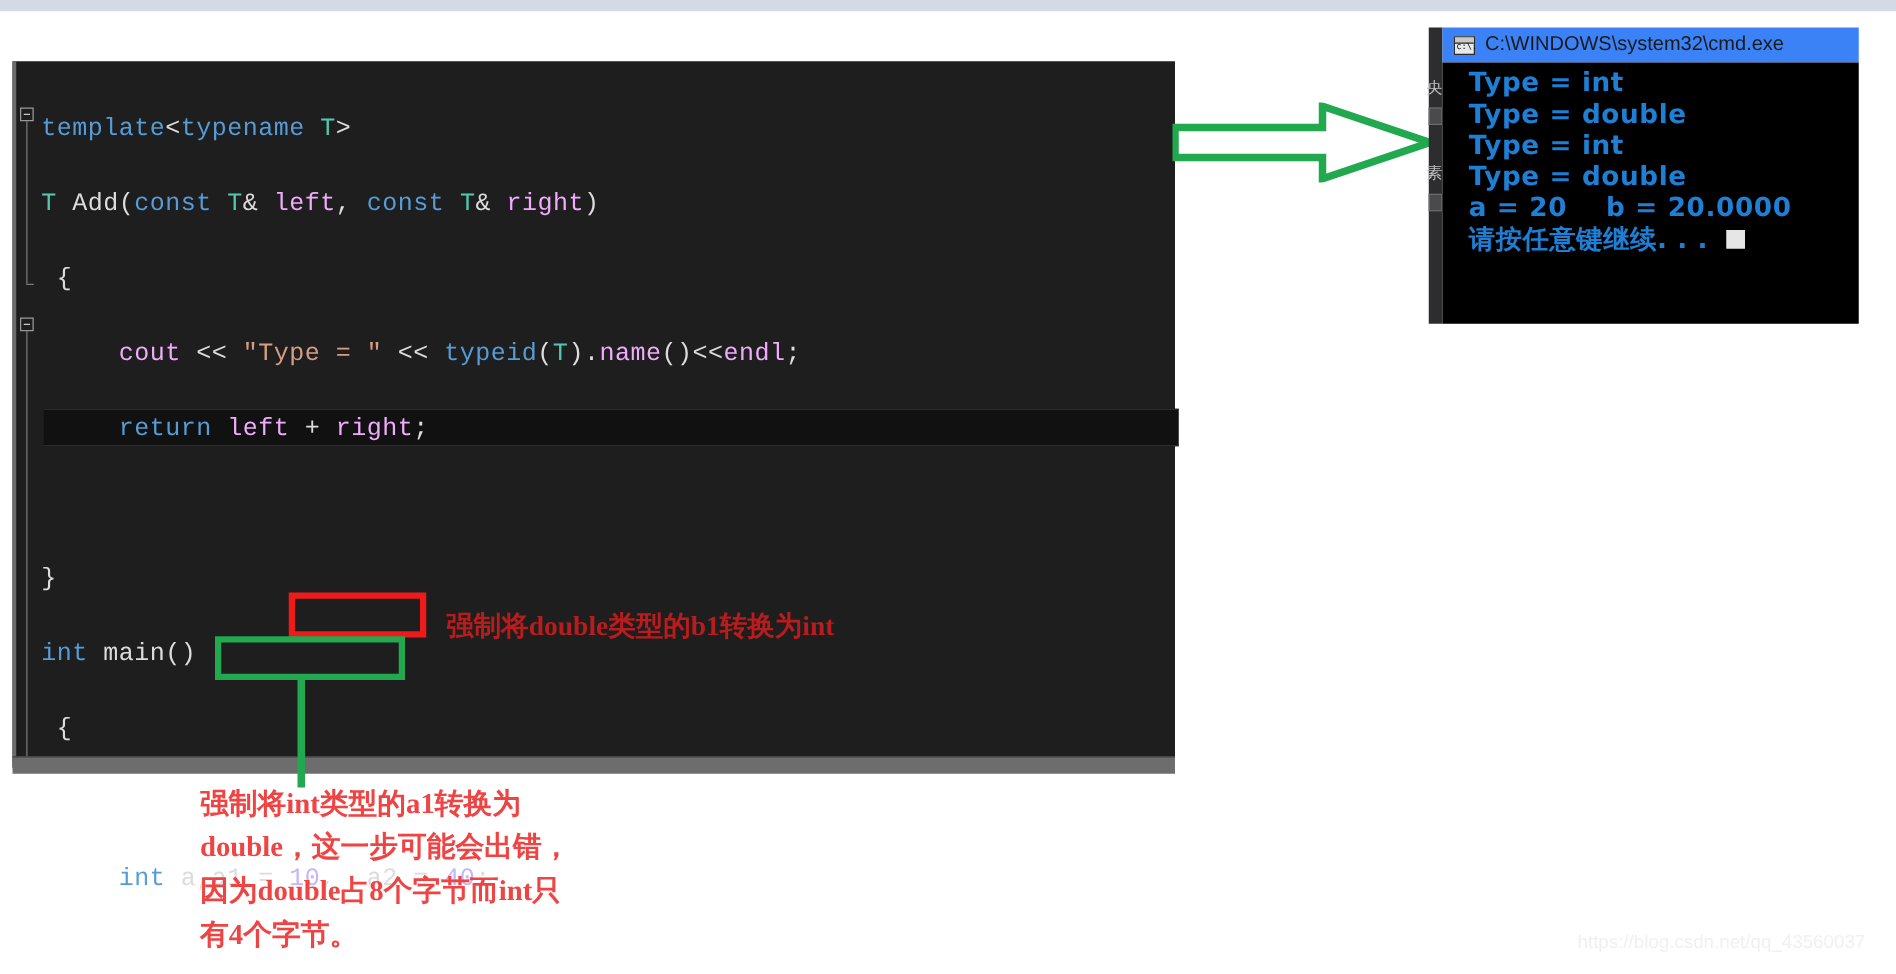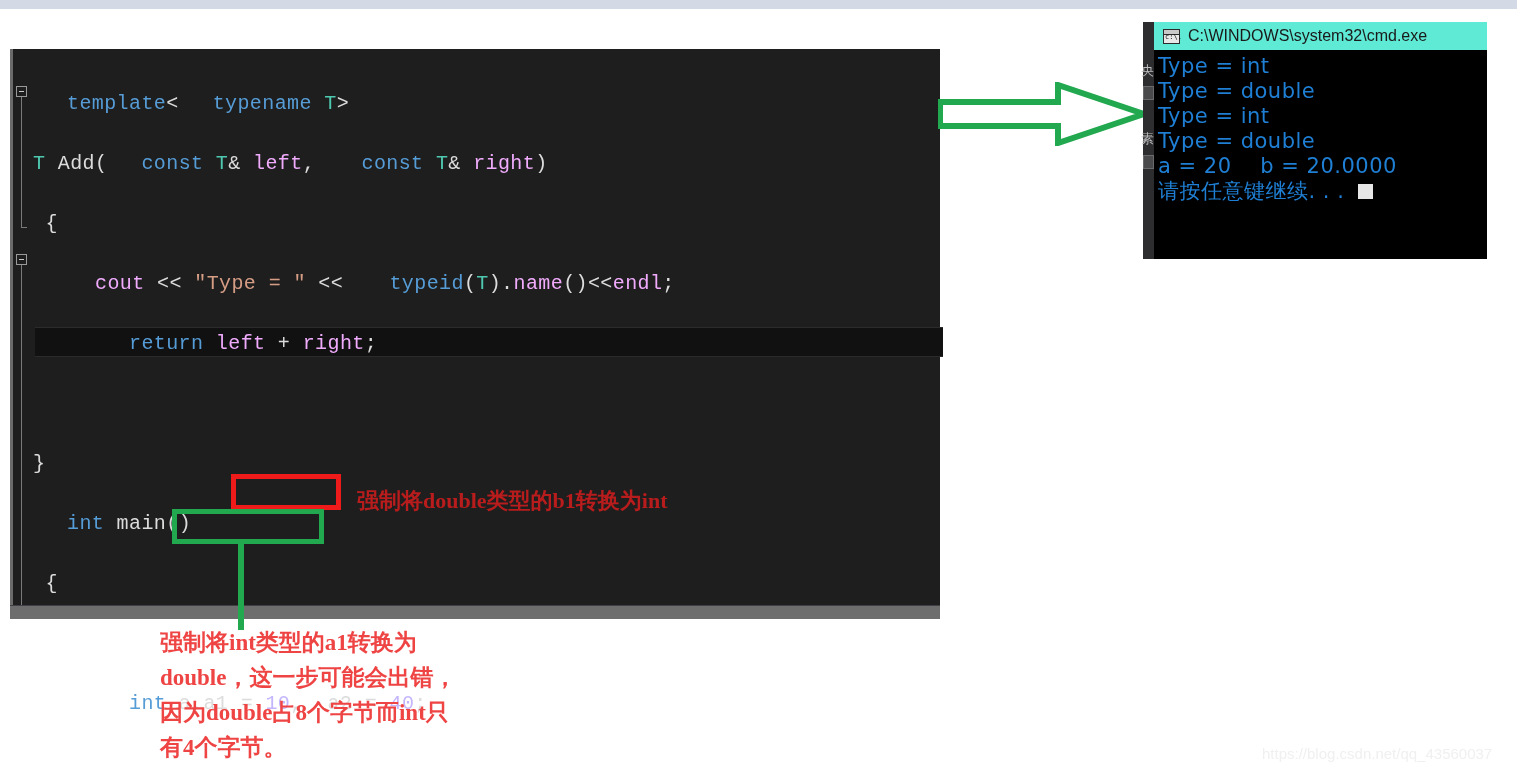--- a/index.html
+++ b/index.html
@@ -83,21 +83,21 @@
   .ln { height: 30px; }
   #current-line {
     position: absolute;
     left: 22px; top: 278px;
     width: 908px; height: 30px;
     background: #111111;
     border-top: 1px solid #2b2b2b;
     border-bottom: 1px solid #2b2b2b;
     box-sizing: border-box;
   }
-  .kw   { color: #569cd6; margin-left: 34px; }
+  .kw   { color: #569cd6; }
   .typ  { color: #4ec9b0; }
   .str  { color: #d69d85; }
   .num  { color: #c4b5fd; }
   .pln  { color: #dcdcdc; }
   .dim  { color: #f0abfc; }
 
   
   #red-box {
     position: absolute;
     left: 231px; top: 474px;
@@ -172,21 +172,21 @@
     left: 0;
     width: 11px; height: 14px;
     background: #4a4a4d;
     border: 1px solid #6a6a6d;
     box-sizing: border-box;
   }
   #console-titlebar {
     position: absolute;
     left: 11px; top: 0;
     width: 333px; height: 28px;
-    background: #5eead4;
+    background: #3b82f6;
     display: flex;
     align-items: center;
     padding-left: 9px;
     box-sizing: border-box;
   }
   #console-icon {
     width: 17px; height: 15px;
     background: #e8e8e8;
     border: 1px solid #2b2b2b;
     box-sizing: border-box;
@@ -220,25 +220,26 @@
     position: absolute;
     left: 11px; top: 28px;
     width: 333px; height: 209px;
     background: #000000;
     padding: 4px 0 0 4px;
     box-sizing: border-box;
   }
   .cline {
     font-family: "DejaVu Sans", sans-serif;
     font-size: 21px;
-    font-weight: normal;
+    font-weight: bold;
     color: #1f7fd4;
     line-height: 25px;
     white-space: pre;
     letter-spacing: .5px;
+    margin-left: 17px;
   }
   #console-cursor {
     display: inline-block;
     width: 15px; height: 15px;
     background: #e6e6e6;
     vertical-align: -1px;
     margin-left: 14px;
   }
 
   

